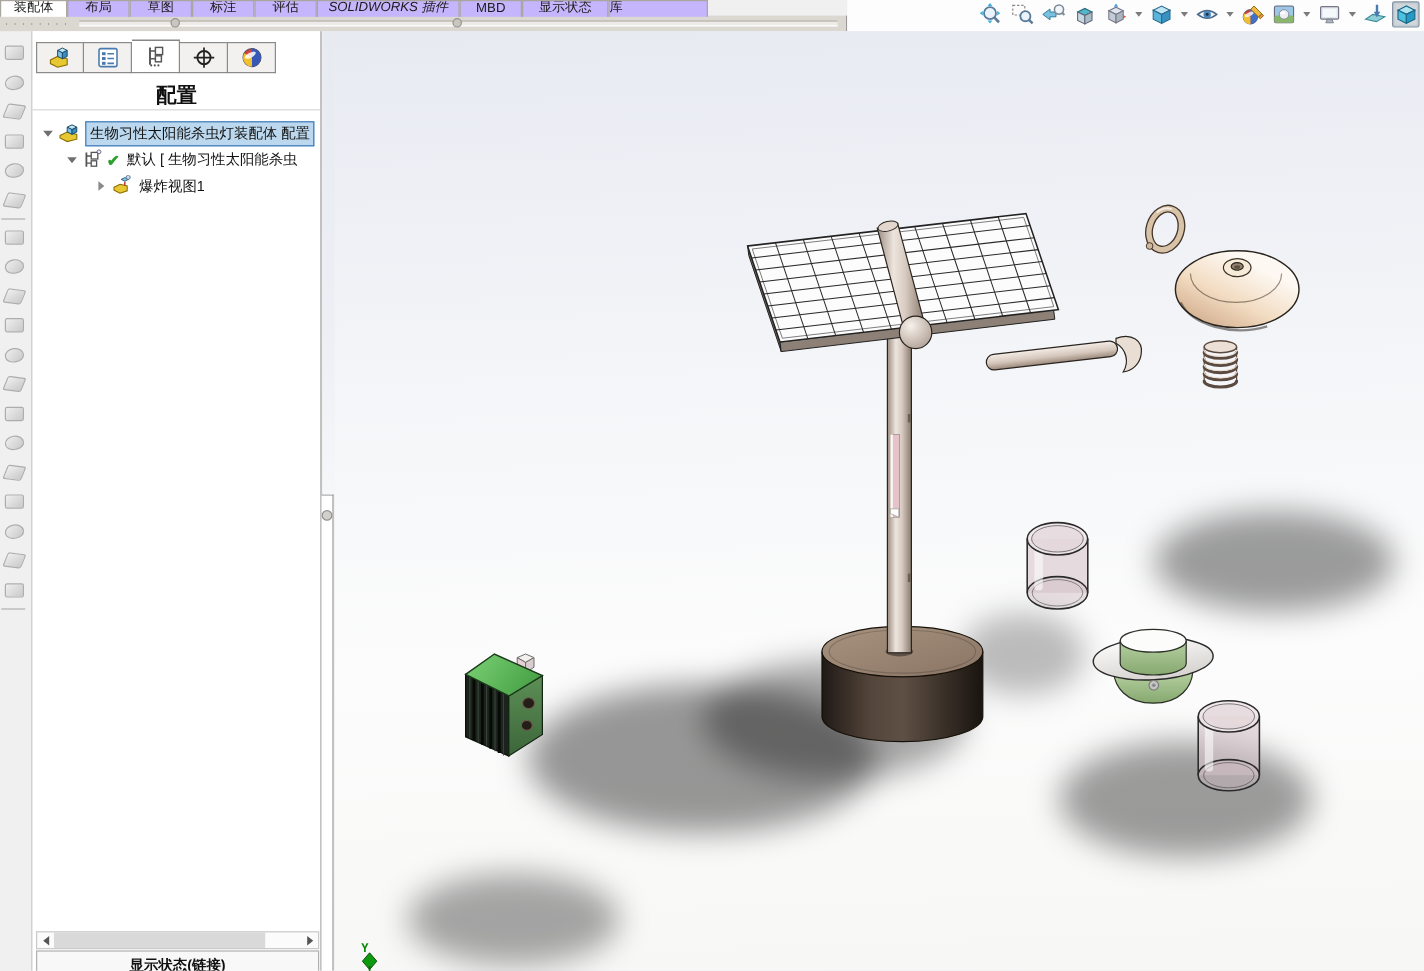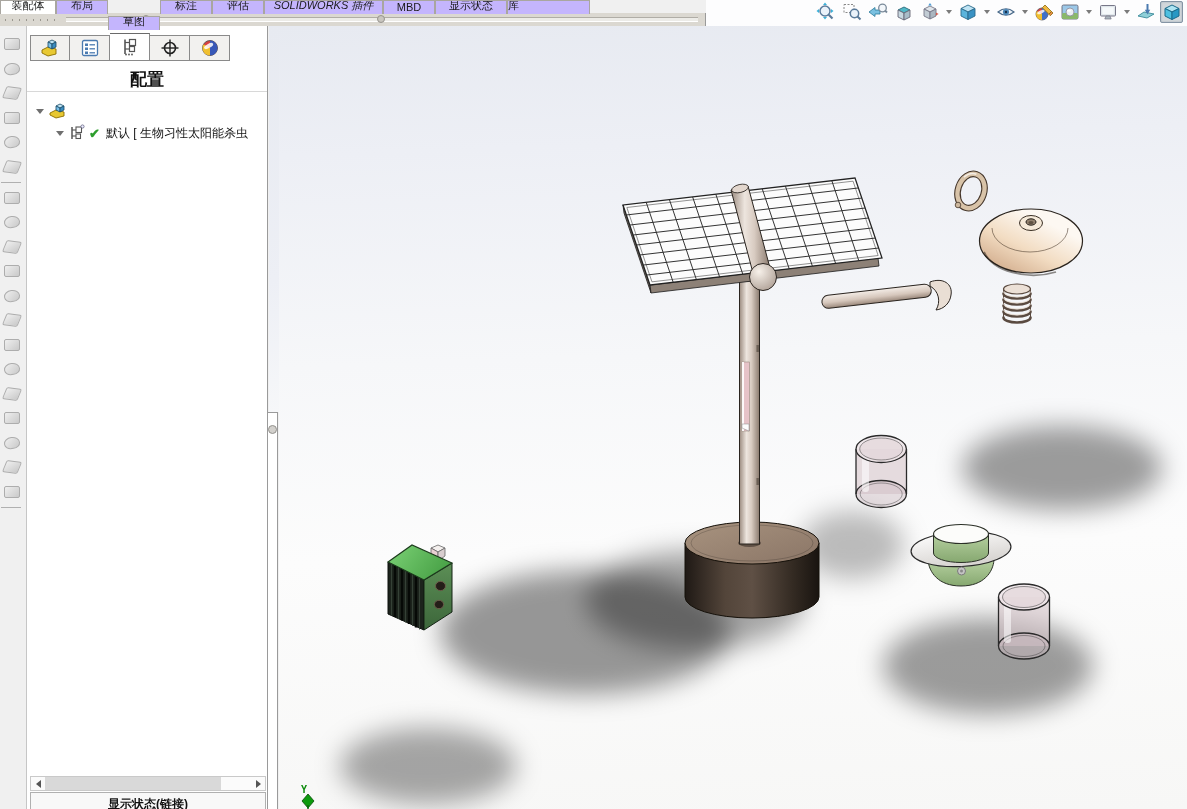--- a/index.html
+++ b/index.html
@@ -6,21 +6,21 @@
   html,body { width:1187px; height:809px; overflow:hidden; background:#f0f0f0;
               font-family:"Liberation Sans", sans-serif; }
   #app { position:relative; width:1187px; height:809px; background:#f0f0f0; }
 
   
   #ribbon-tabs { position:absolute; left:0; top:0; height:13px; display:flex; z-index:5; }
   .rtab { height:14px; font-size:11px; color:#1a1a1a; background:#c4b5fd;
           border:1px solid #a9a6a0; border-bottom:none; display:flex; align-items:flex-end;
           justify-content:center; padding-bottom:1px; overflow:hidden; cursor:default; }
   .rtab.active { background:#ffffff; }
-  .rtab:nth-child(1){width:56px;} .rtab:nth-child(2){width:52px;} .rtab:nth-child(3){width:52px;margin-top:16px;}
+  .rtab:nth-child(1){width:56px;} .rtab:nth-child(2){width:52px;} .rtab:nth-child(3){width:52px;}
   .rtab:nth-child(4){width:52px;} .rtab:nth-child(5){width:52px;} .rtab:nth-child(6){width:119px;font-style:italic;}
   .rtab:nth-child(7){width:52px;} .rtab:nth-child(8){width:72px;} .rtab:nth-child(9){width:83px;}
 
   #cmd-strip { position:absolute; left:0; top:13px; width:706px; height:13px;
                background:#dbd8d1; border-right:1px solid #9a9a9a; }
   #cmd-grip { position:absolute; left:2px; top:4px; width:58px; height:6px;
               background:radial-gradient(circle 1.3px, #9a978f 55%, transparent 60%);
               background-size:7px 6px; }
   #cmd-slider { position:absolute; left:66px; top:4px; width:632px; height:5px;
                 background:#ecebe7; border-top:1px solid #b0ada6; border-bottom:1px solid #ffffff; }
@@ -338,35 +338,48 @@
       <div class="trow" style="padding-left:6px;">
         <span class="tw">
             <span class="arr-open"></span>
           </span>
         <svg class="ticon" width="20" height="18">
           <path d="M2 11l6-3 8 2v4l-8 2-6-3z" fill="#e8c832" stroke="#8a6d00" stroke-width="0.9"></path>
           <polygon points="8,4 12,2 16,4 12,6" fill="#bfe4f4" stroke="#1a4a66" stroke-width="0.8"></polygon>
           <polygon points="8,4 12,6 12,10 8,8" fill="#7ac0e8" stroke="#1a4a66" stroke-width="0.8"></polygon>
           <polygon points="12,6 16,4 16,8 12,10" fill="#3a8cc0" stroke="#1a4a66" stroke-width="0.8"></polygon>
         </svg>
+        <span class="tlabel selected">生物习性太阳能杀虫灯装配体 配置</span>
       </div>
       <div class="trow" style="padding-left:26px;">
         <span class="tw">
             <span class="arr-open"></span>
           </span>
         <svg class="ticon" width="18" height="18">
           <line x1="4" y1="3" x2="4" y2="15" stroke="#555" stroke-width="1.5"></line>
           <line x1="4" y1="6" x2="8" y2="6" stroke="#555" stroke-width="1.1"></line>
           <line x1="4" y1="12" x2="8" y2="12" stroke="#555" stroke-width="1.1"></line>
           <rect x="8" y="3" width="5.5" height="5.5" fill="#fdfdfd" stroke="#555" stroke-width="1.1"></rect>
           <rect x="8" y="10" width="4.5" height="4.5" fill="#fdfdfd" stroke="#555" stroke-width="1.1"></rect>
           <circle cx="14.5" cy="2.5" r="1.6" fill="#eef" stroke="#557" stroke-width="0.7"></circle>
         </svg>
         <span class="check">✔</span>
         <span class="tlabel">默认 [ 生物习性太阳能杀虫</span>
+      </div>
+      <div class="trow" style="padding-left:50px;">
+        <span class="tw">
+            <span class="arr-closed"></span>
+          </span>
+        <svg class="ticon" width="18" height="18">
+          <path d="M3 10l5-2.5 6 1.5v4l-6 2-5-2.5z" fill="#e8c832" stroke="#8a6d00" stroke-width="0.9"></path>
+          <polygon points="9,3.5 12,2 15,3.5 12,5" fill="#88c8e8" stroke="#1a4a66" stroke-width="0.7"></polygon>
+          <line x1="12" y1="5.5" x2="12" y2="8.5" stroke="#c04030" stroke-width="1.3"></line>
+          <circle cx="14.8" cy="1.8" r="1.7" fill="#cde" stroke="#468" stroke-width="0.7"></circle>
+        </svg>
+        <span class="tlabel">爆炸视图1</span>
       </div>
     </div>
 
     <div id="panel-hscroll">
       <div class="sb-btn">
           <span class="sb-arrow-l"></span>
         </div>
       <div id="sb-thumb"></div>
       <div class="sb-btn" style="margin-left:auto;">
           <span class="sb-arrow-r"></span>

